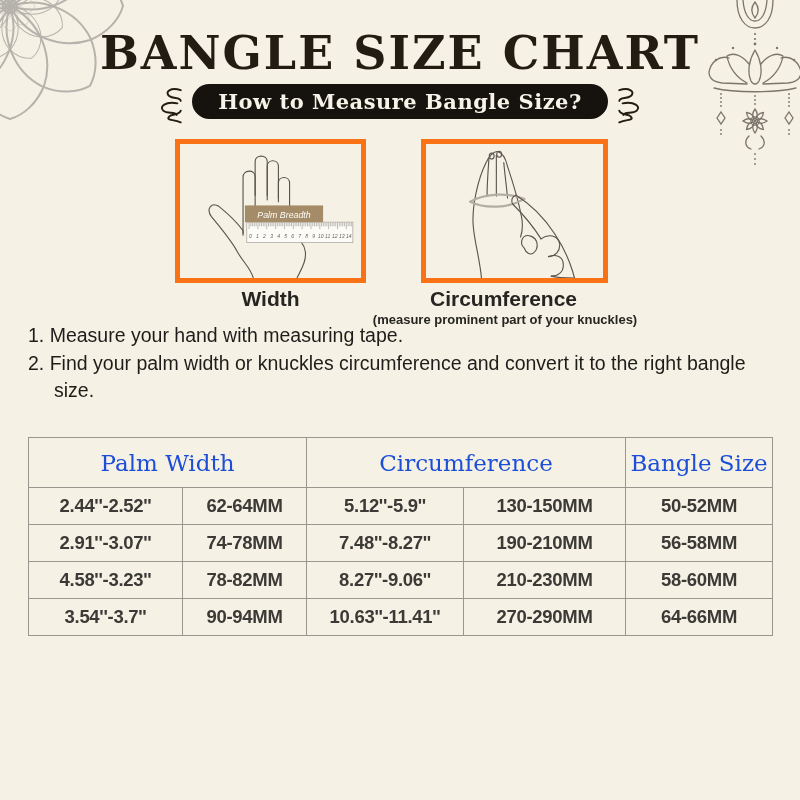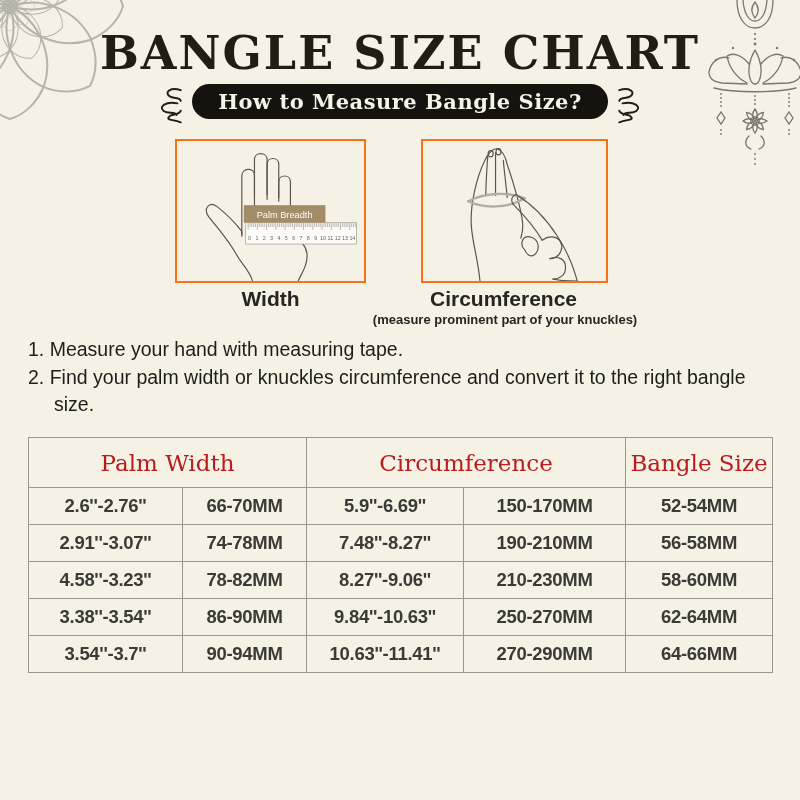--- a/index.html
+++ b/index.html
@@ -29,48 +29,48 @@
     font-size:46px;font-weight:700;letter-spacing:2px;color:var(--ink);}
   .badge-row{left:0;top:84px;width:800px;display:flex;justify-content:center;align-items:flex-start;gap:8px;}
   .pill{background:var(--pill-bg);color:var(--pill-text);border-radius:18px;
     height:35px;line-height:35px;padding:0 26px;
     font-family:"DejaVu Serif","Liberation Serif",serif;font-size:21px;font-weight:700;letter-spacing:.5px;}
   .flourish{width:28px;height:42px;}
   .flourish path{fill:none;stroke:var(--ink);stroke-width:2.4;stroke-linecap:round;}
   .flourish.flip{transform:scaleX(-1);}
 
   
-  .illus{border:2px solid #f97316;}
+  .illus{border:5px solid #f97316;font-style:italic;}
   .illus.left{left:175px;top:139px;width:191px;height:144px;}
   .illus.right{left:421px;top:139px;width:187px;height:144px;}
   .illus svg{display:block;width:100%;height:100%;}
   .hand{fill:none;stroke:var(--hand-stroke);stroke-width:1.2;stroke-linecap:round;stroke-linejoin:round;}
   .tape{fill:none;stroke:#b3aea4;stroke-width:2.4;stroke-linecap:round;}
   .ruler-rect{fill:#fcfbf7;stroke:#a9a59e;stroke-width:.8;}
   .tick{stroke:#8b877f;stroke-width:.6;}
   .ruler-num{font-family:"Liberation Sans",sans-serif;font-size:5.5px;fill:#6a665f;}
   .ruler-label-rect{fill:var(--ruler-label-bg);}
   .ruler-label-text{font-family:"Liberation Sans",sans-serif;font-size:9.5px;fill:#fdfcf8;}
 
   .caption{top:287px;text-align:center;font-size:21px;font-weight:700;color:#262522;}
   .caption.w{left:175px;width:191px;}
   .caption.c{left:408px;width:191px;}
   .caption-note{left:345px;top:312px;width:320px;text-align:center;
     font-size:13px;font-weight:700;color:#262522;}
 
   
-  .instructions{left:28px;top:336px;width:724px;font-size:19.5px;line-height:27.5px;color:#1e1d1a;}
+  .instructions{left:28px;top:322px;width:724px;font-size:19.5px;line-height:27.5px;color:#1e1d1a;}
   .instructions p{margin:0;padding-left:26px;text-indent:-26px;}
 
   
   table.size{left:28px;top:437px;width:744px;border-collapse:collapse;table-layout:fixed;position:absolute;}
   table.size th,table.size td{border:1px solid var(--table-border);text-align:center;vertical-align:middle;padding:0;}
   table.size thead tr{height:50px;}
   table.size tbody tr{height:37px;}
-  table.size th{font-family:"DejaVu Serif","Liberation Serif",serif;font-weight:400;font-size:23px;color:#b91c1c;}
+  table.size th{font-family:"DejaVu Serif","Liberation Serif",serif;font-weight:400;font-size:23px;color:#1d4ed8;}
   table.size td{font-size:18.5px;font-weight:700;letter-spacing:-.3px;color:var(--cell-text);}
 </style>
 </head>
 <body>
 
 <svg class="abs mandala" viewBox="0 0 260 260">
   <defs>
     <path id="mpetal" d="M130,130 C145,100 180,86 210,96 C227,103 239,116 243,130 C239,144 227,157 210,164 C180,174 145,160 130,130 Z"></path>
   </defs>
   <g>
@@ -314,48 +314,41 @@
   </colgroup>
   <thead>
     <tr>
       <th colspan="2">Palm Width</th>
       <th colspan="2">Circumference</th>
       <th>Bangle Size</th>
     </tr>
   </thead>
   <tbody>
       <tr>
-        <td>2.6''-2.76''</td>
-        <td>66-70MM</td>
-        <td>5.9''-6.69''</td>
-        <td>150-170MM</td>
-        <td>52-54MM</td>
+        <td>2.44''-2.52''</td>
+        <td>62-64MM</td>
+        <td>5.12''-5.9''</td>
+        <td>130-150MM</td>
+        <td>50-52MM</td>
       </tr>
       <tr>
         <td>2.91''-3.07''</td>
         <td>74-78MM</td>
         <td>7.48''-8.27''</td>
         <td>190-210MM</td>
         <td>56-58MM</td>
       </tr>
       <tr>
         <td>4.58''-3.23''</td>
         <td>78-82MM</td>
         <td>8.27''-9.06''</td>
         <td>210-230MM</td>
         <td>58-60MM</td>
       </tr>
       <tr>
-        <td>3.38''-3.54''</td>
-        <td>86-90MM</td>
-        <td>9.84''-10.63''</td>
-        <td>250-270MM</td>
-        <td>62-64MM</td>
-      </tr>
-      <tr>
         <td>3.54''-3.7''</td>
         <td>90-94MM</td>
         <td>10.63''-11.41''</td>
         <td>270-290MM</td>
         <td>64-66MM</td>
       </tr>
     </tbody>
 </table>
 
 </body></html>

